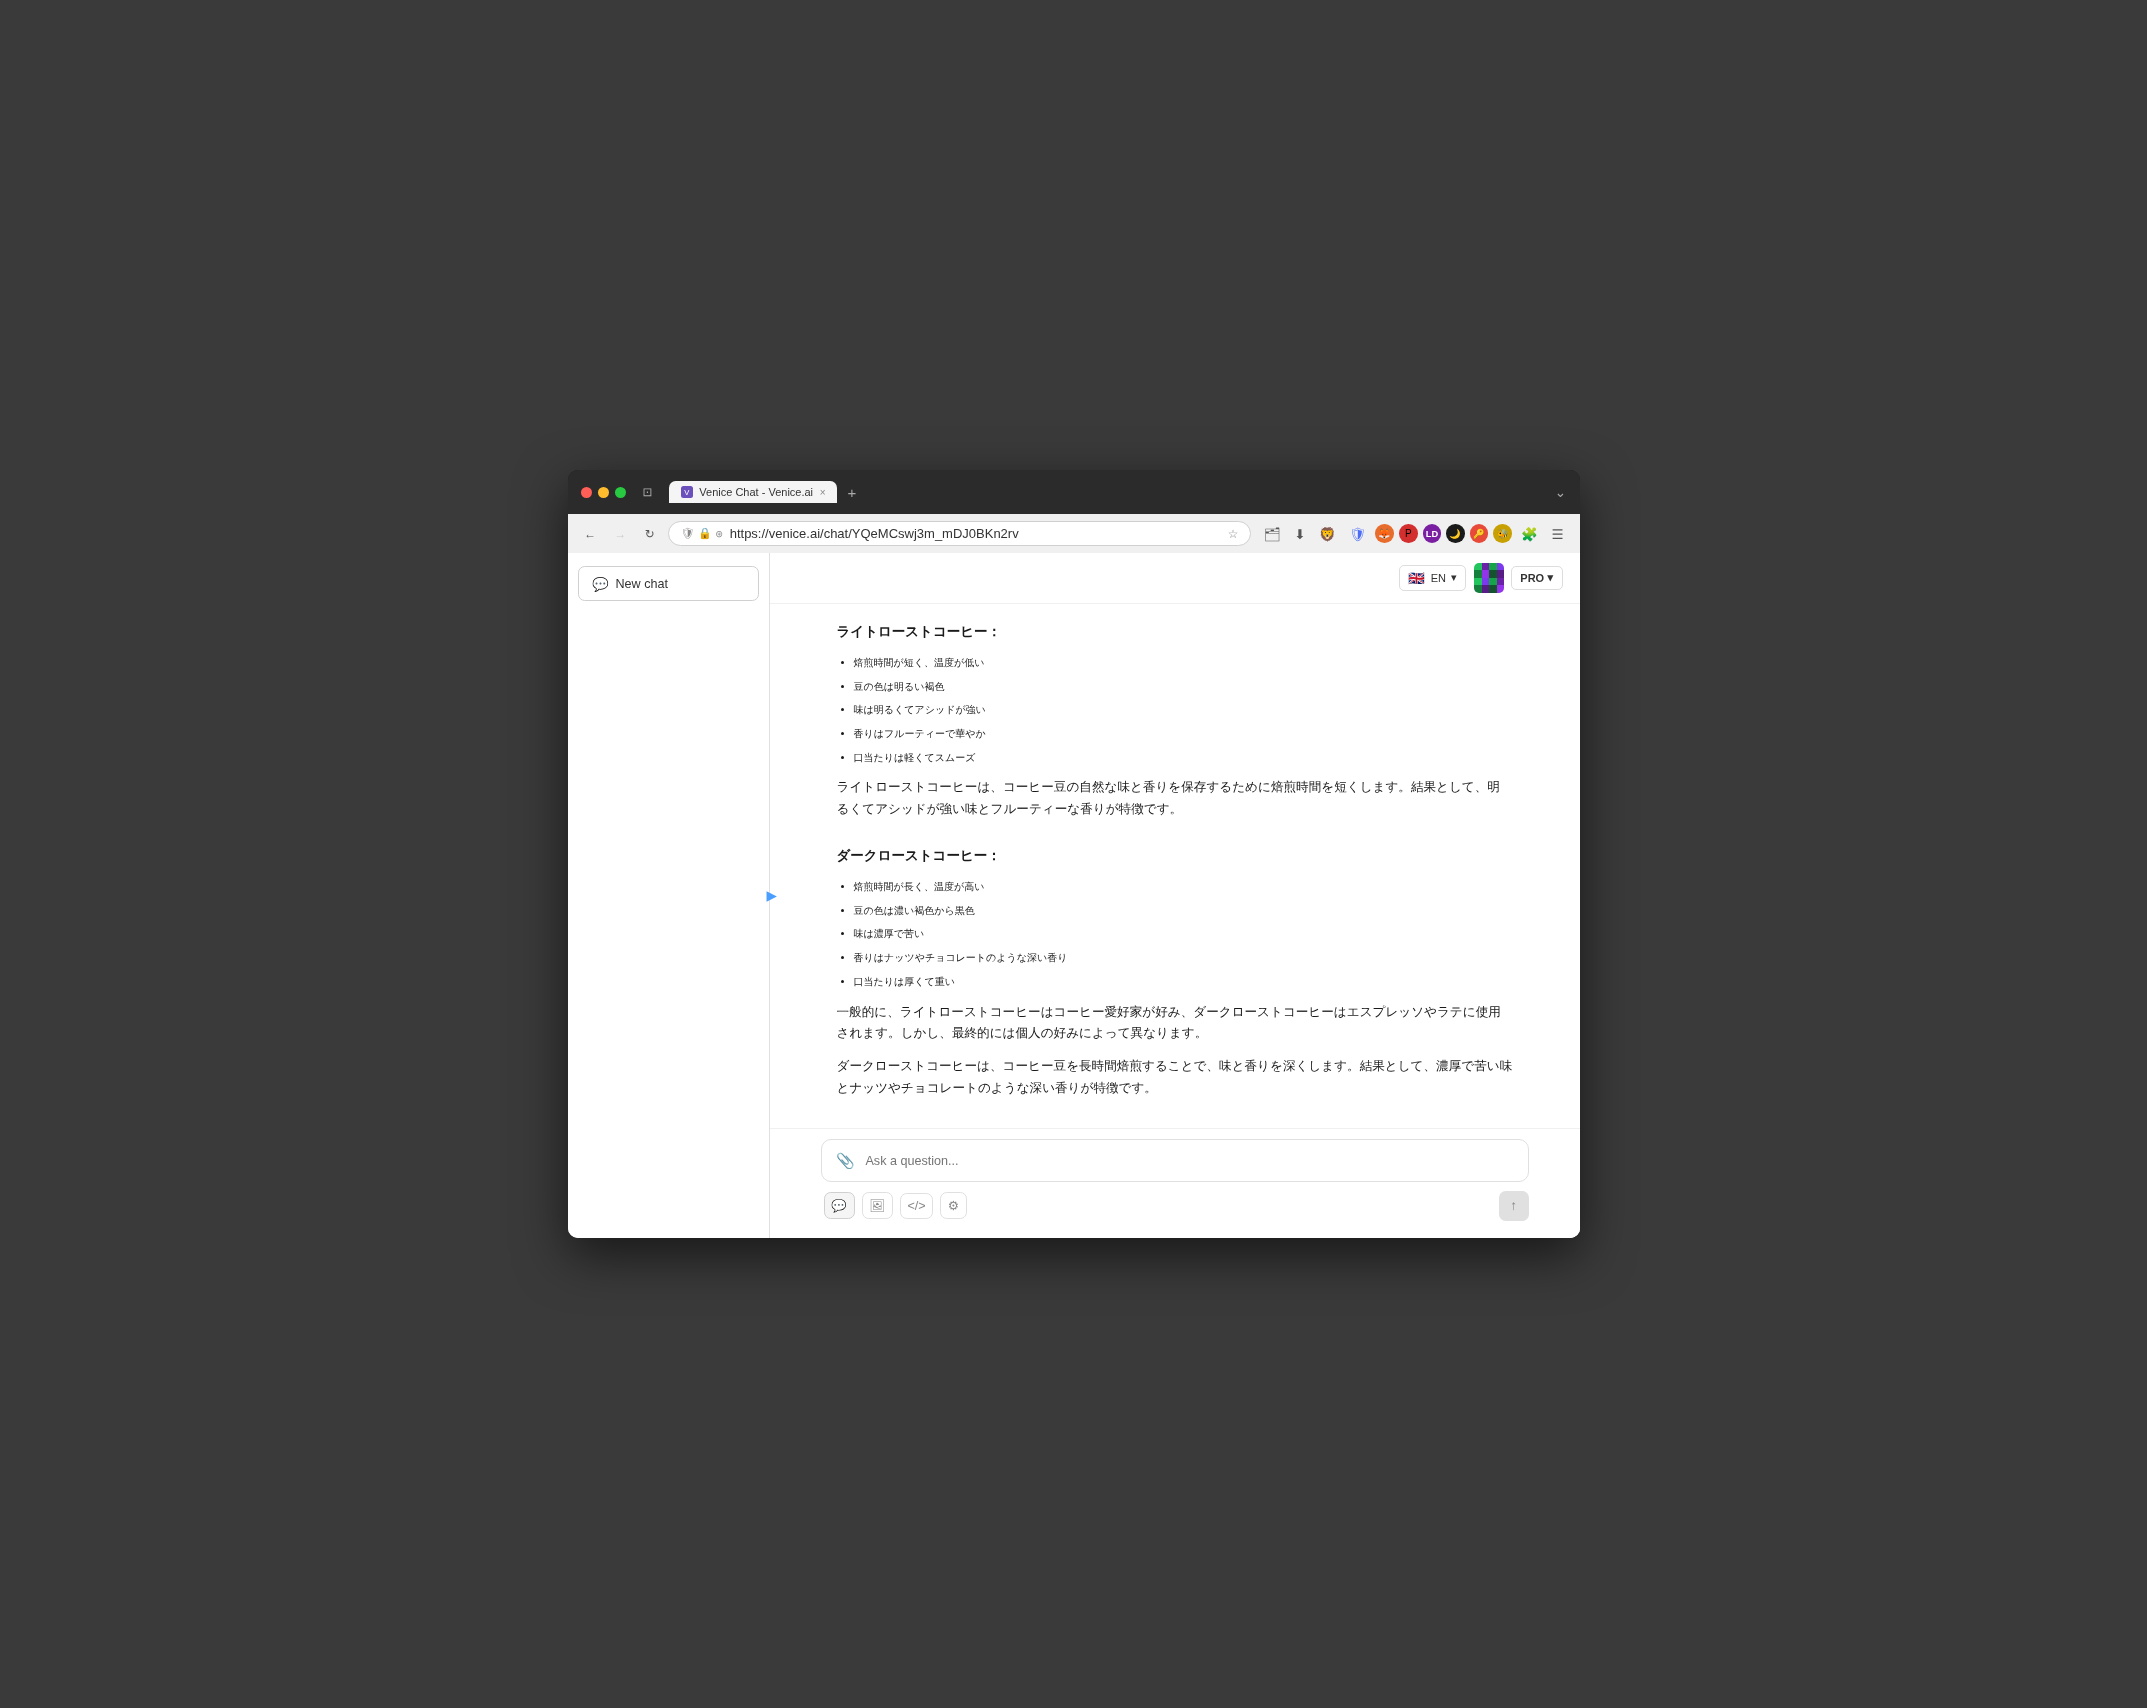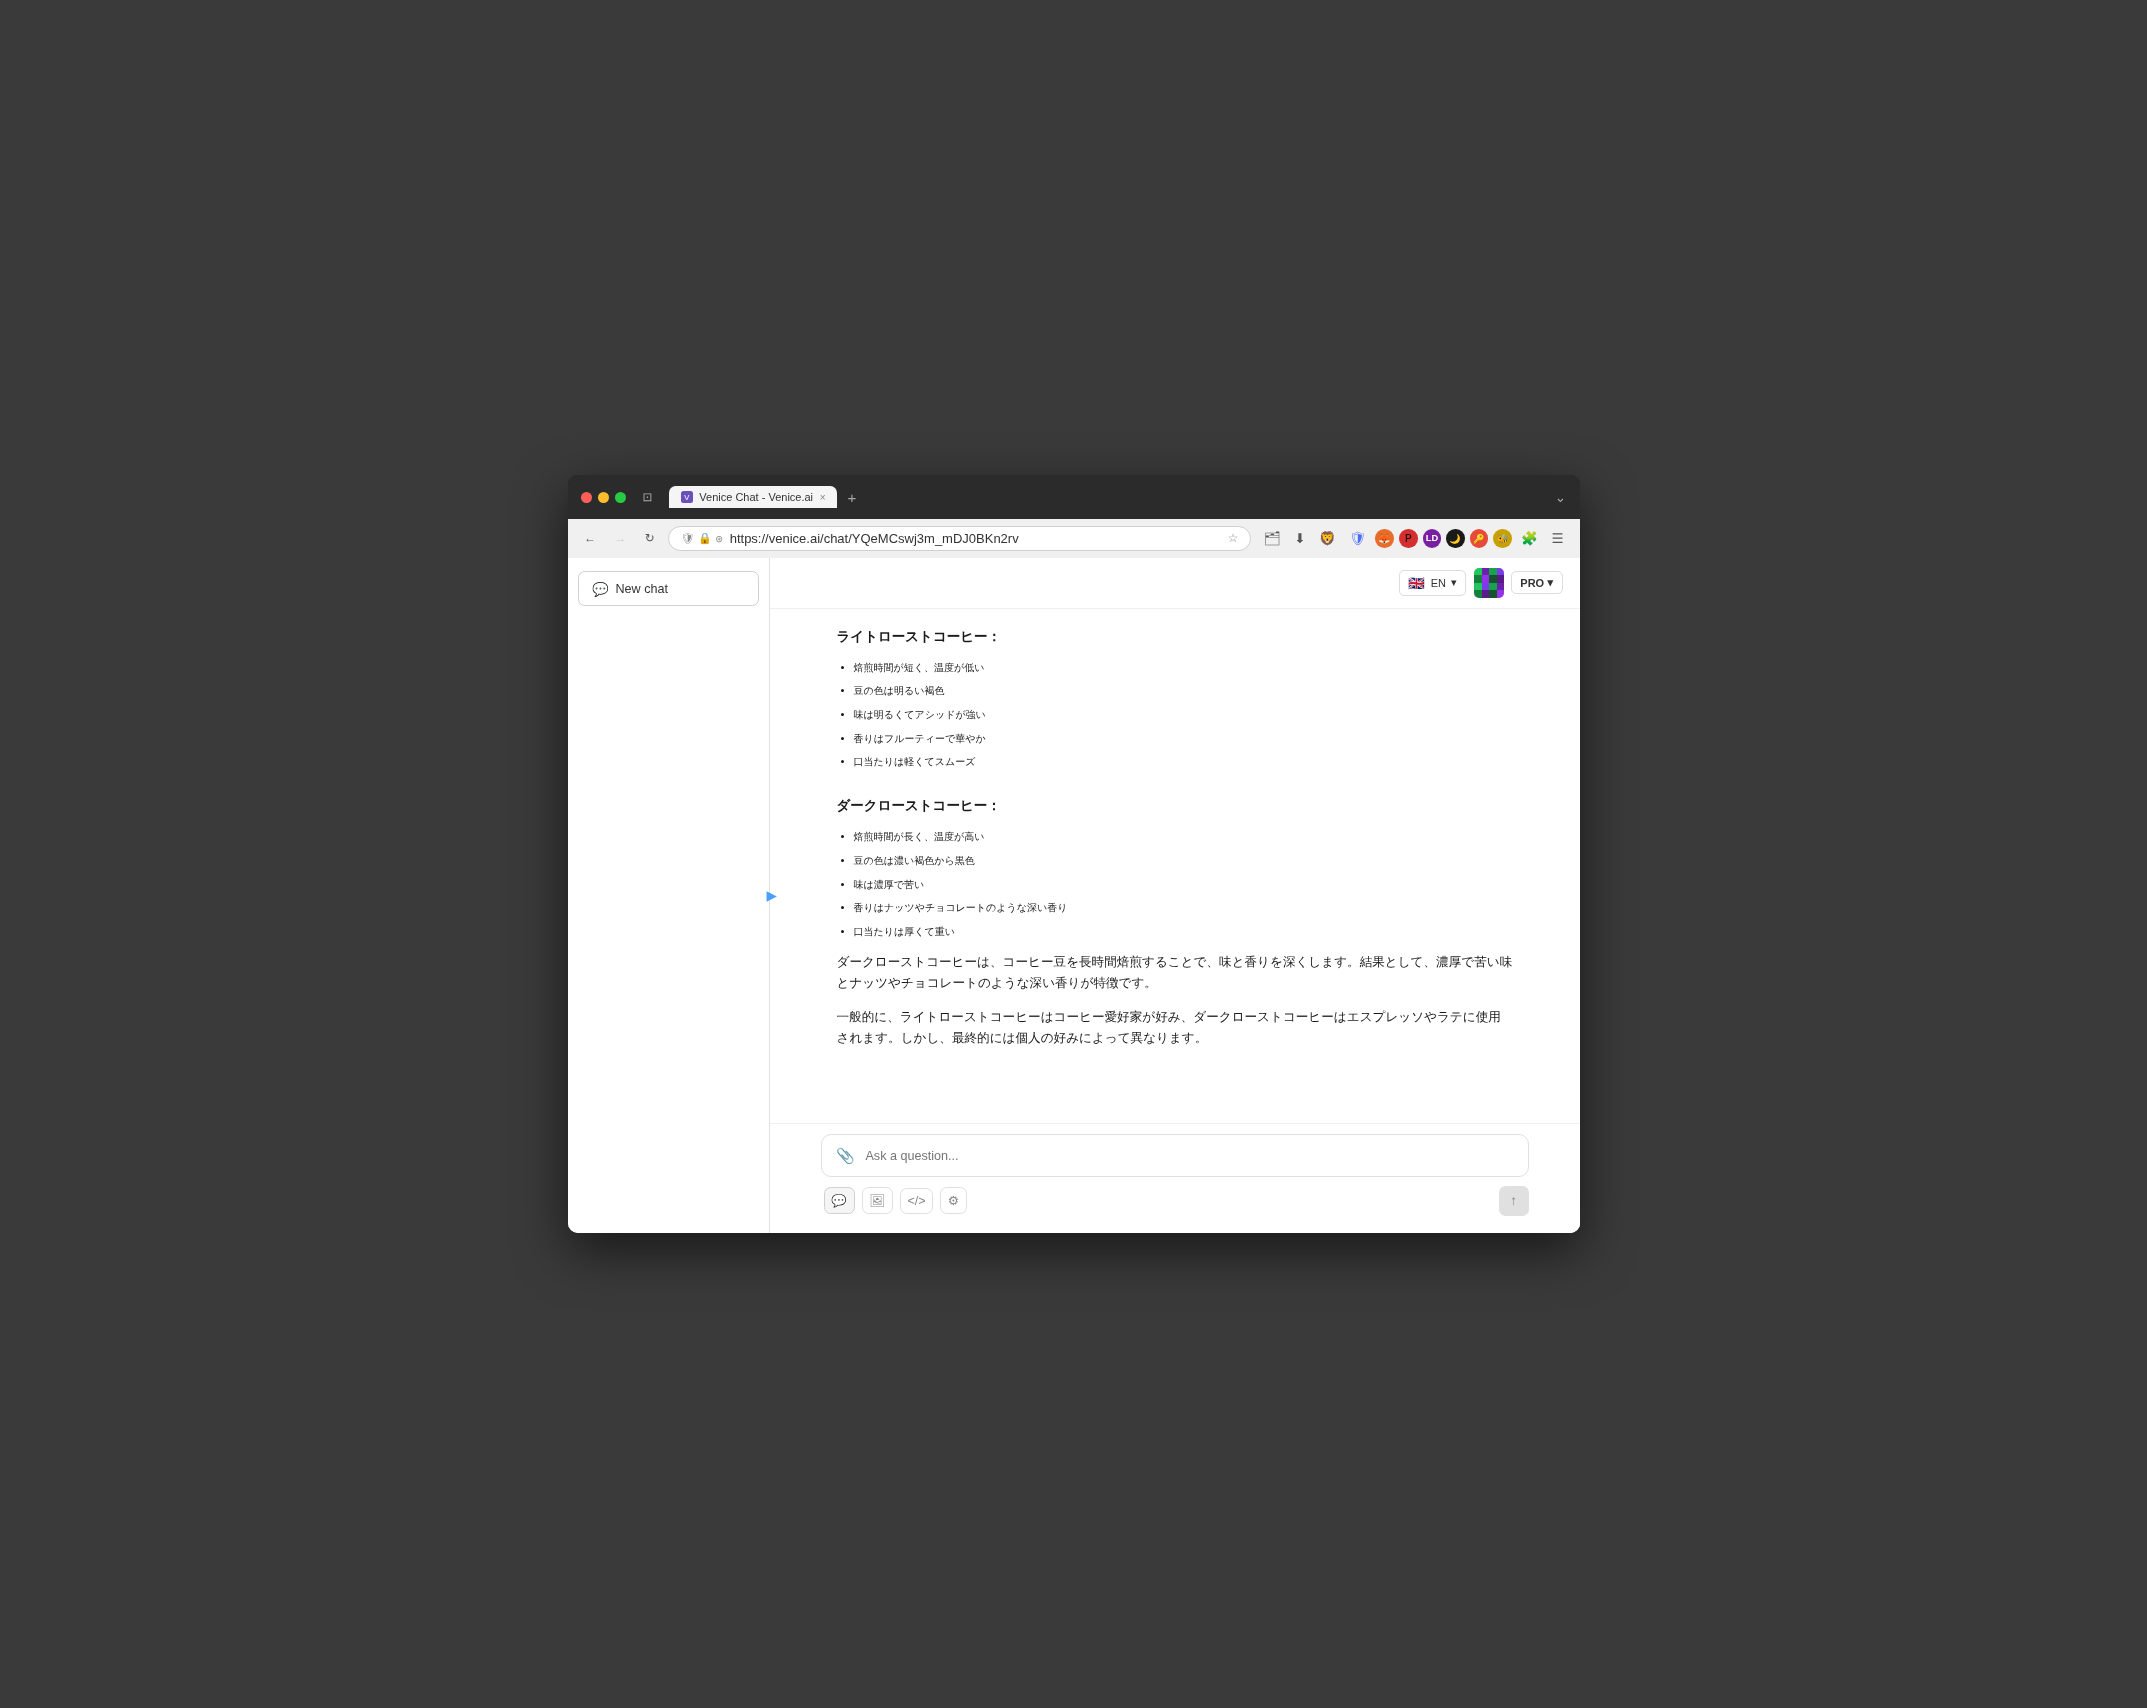--- a/index.html
+++ b/index.html
@@ -526,33 +526,34 @@
 
           <h3>ライトローストコーヒー：</h3>
           <ul>
             <li>焙煎時間が短く、温度が低い</li>
             <li>豆の色は明るい褐色</li>
             <li>味は明るくてアシッドが強い</li>
             <li>香りはフルーティーで華やか</li>
             <li>口当たりは軽くてスムーズ</li>
           </ul>
 
+          <p>ライトローストコーヒーは、コーヒー豆の自然な味と香りを保存するために焙煎時間を短くします。結果として、明るくてアシッドが強い味とフルーティーな香りが特徴です。</p>
 
           <h3>ダークローストコーヒー：</h3>
           <ul>
             <li>焙煎時間が長く、温度が高い</li>
             <li>豆の色は濃い褐色から黒色</li>
             <li>味は濃厚で苦い</li>
             <li>香りはナッツやチョコレートのような深い香り</li>
             <li>口当たりは厚くて重い</li>
           </ul>
 
+          <p>一般的に、ライトローストコーヒーはコーヒー愛好家が好み、ダークローストコーヒーはエスプレッソやラテに使用されます。しかし、最終的には個人の好みによって異なります。</p>
+
           <p>ダークローストコーヒーは、コーヒー豆を長時間焙煎することで、味と香りを深くします。結果として、濃厚で苦い味とナッツやチョコレートのような深い香りが特徴です。</p>
-
-          <p>一般的に、ライトローストコーヒーはコーヒー愛好家が好み、ダークローストコーヒーはエスプレッソやラテに使用されます。しかし、最終的には個人の好みによって異なります。</p>
         </div>
       </div>
 
       <div class="input-area">
         <div class="input-box">
           <button class="attach-btn">📎</button>
           <input class="chat-input" type="text" placeholder="Ask a question..." style="">
         </div>
         <div class="input-toolbar">
           <button class="toolbar-btn active">

